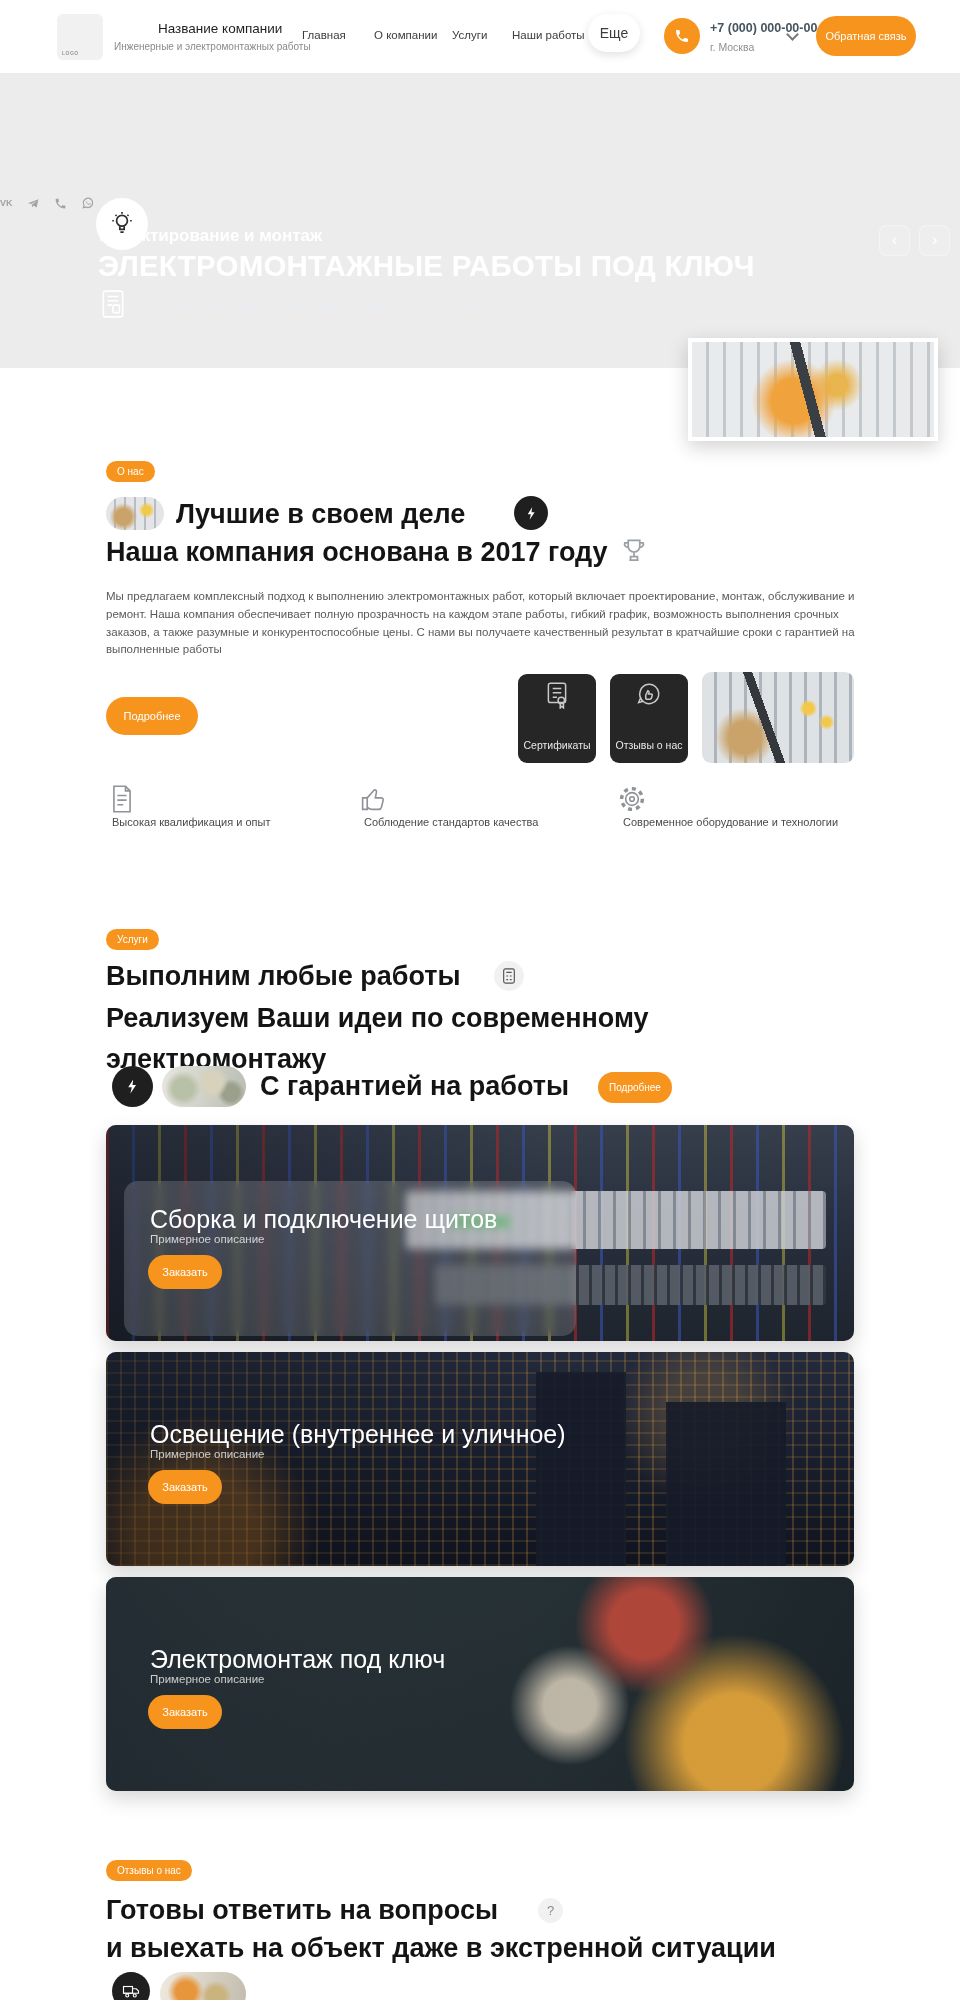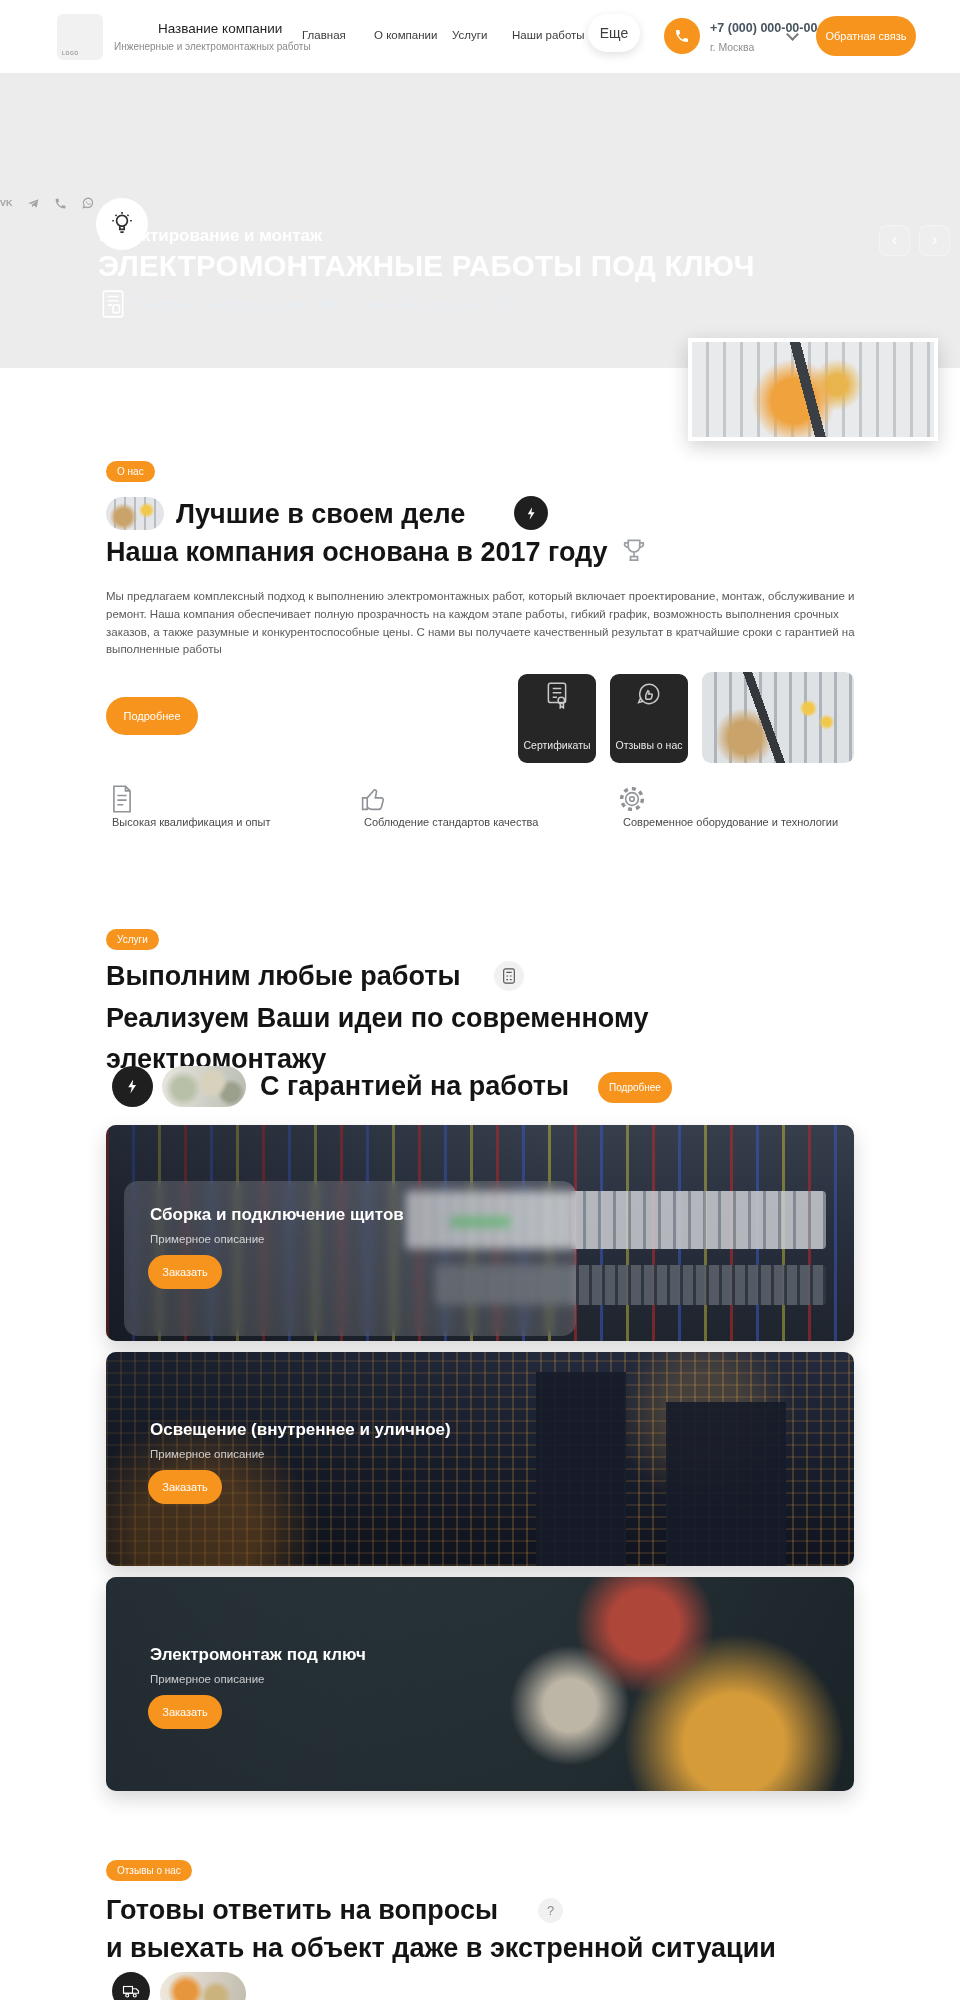--- a/index.html
+++ b/index.html
@@ -94,21 +94,21 @@
         linear-gradient(180deg,#e8eaec,#b9bec4); }
   .feature-icon { width:30px; height:30px; color:#8f9398; }
   .feature-label { top:816px; font-size:11px; color:#4a4a4a; white-space:nowrap;margin-left:6px; }
 
   
   .svc-guarantee-btn { left:598px; top:1072px; width:74px; height:31px; font-size:10px; border-radius:16px; }
   .svc-card { left:106px; width:748px; border-radius:10px; overflow:hidden; box-shadow:0 8px 20px rgba(0,0,0,.16); }
   .svc-card .shade { position:absolute; inset:0; background:linear-gradient(90deg, rgba(10,14,22,.45), rgba(10,14,22,.05) 60%); }
   .glass { position:absolute; border-radius:14px; background:rgba(255,255,255,.16);
            -webkit-backdrop-filter:blur(5px); backdrop-filter:blur(5px); }
-  .svc-title { position:absolute; font-size:17px; font-weight:bold; color:#fff; white-space:nowrap; }
+  .svc-title { position:absolute; font-size:25px; font-weight:normal; color:#fff; white-space:nowrap; }
   .svc-desc { position:absolute; font-size:11.5px; color:rgba(255,255,255,.75); }
   .svc-order-btn { position:absolute; width:74px; height:34px; font-size:11px; border-radius:17px; }
 
   .card-panelbg { height:216px; top:1125px;
       background:
         repeating-linear-gradient(90deg, rgba(200,40,40,.55) 0 3px, transparent 3px 26px,
           rgba(60,90,200,.55) 26px 29px, transparent 29px 52px, rgba(220,210,60,.45) 52px 55px, transparent 55px 78px),
         linear-gradient(180deg,#39414f 0%,#2a3140 45%,#20262f 100%); }
   .card-panelbg .breakers { position:absolute; left:300px; top:66px; width:420px; height:58px; border-radius:4px;
       background:repeating-linear-gradient(90deg,#d6d9dd 0 12px,#9aa0a8 12px 15px); opacity:.85; }

